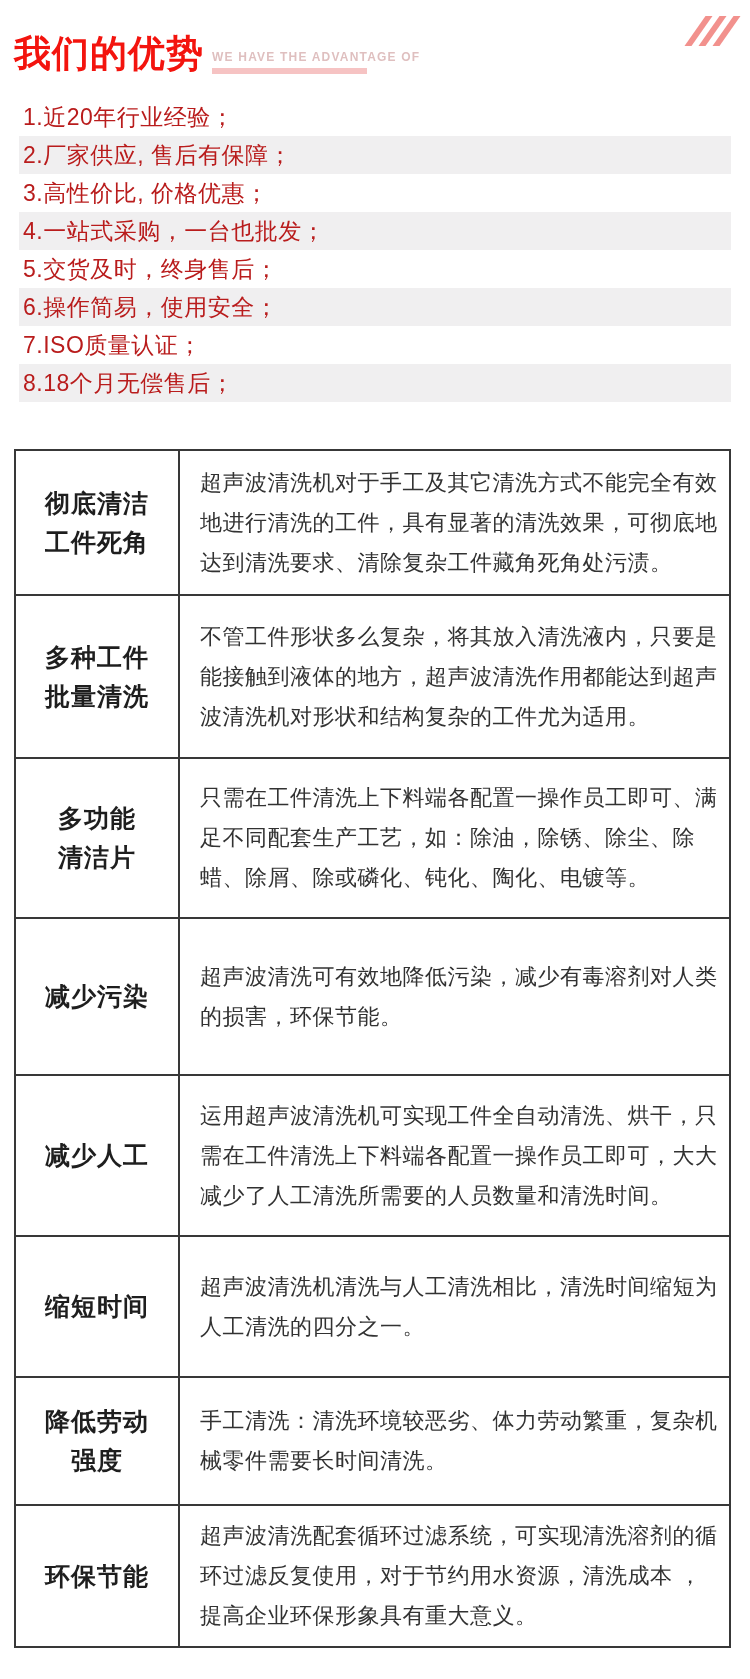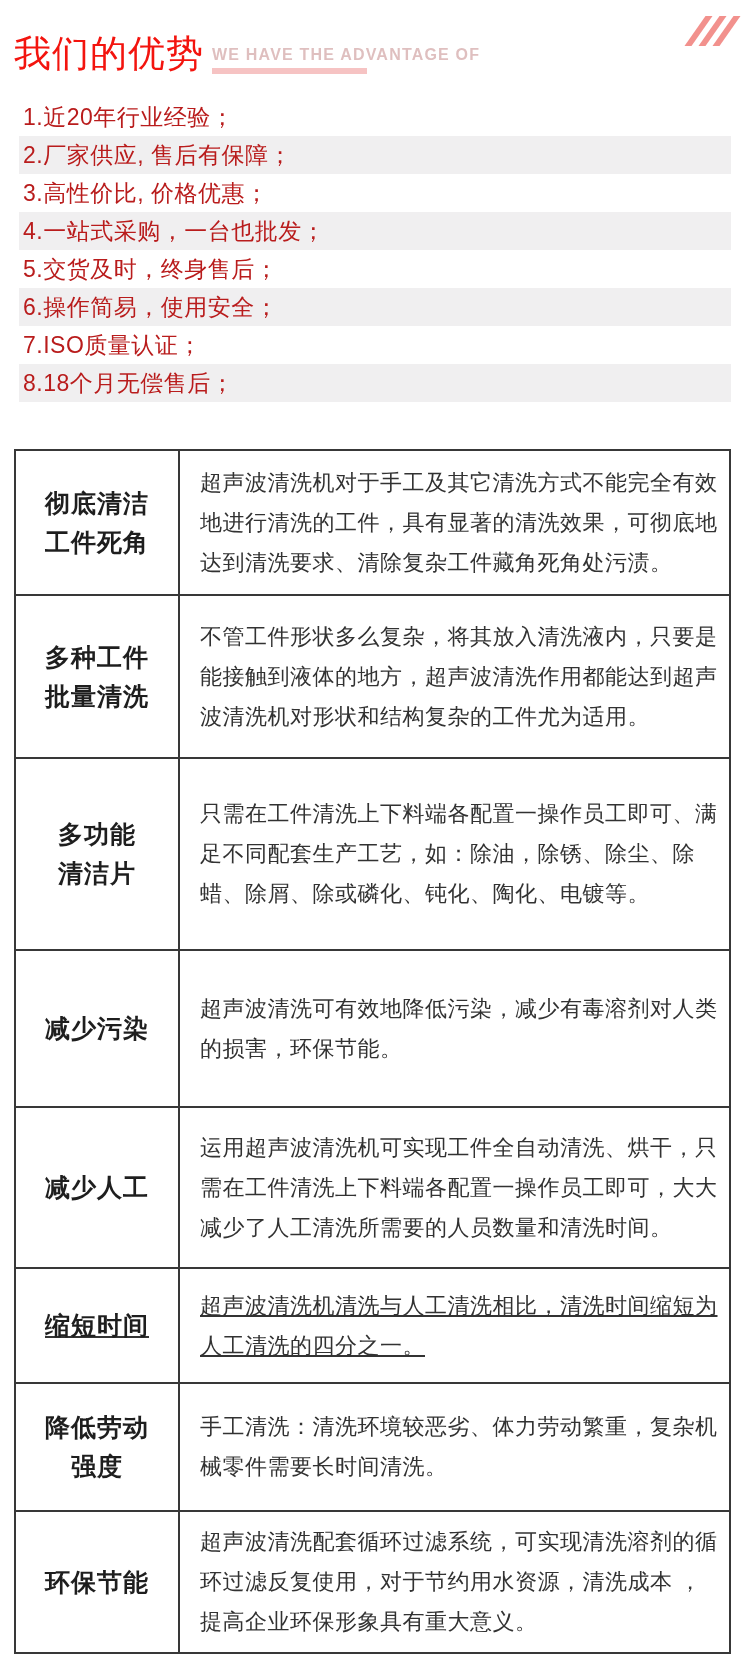--- a/index.html
+++ b/index.html
@@ -22,34 +22,34 @@
     position: relative;
     padding: 34px 14px 0 14px;
     height: 72px;
   }
   .title-row {
     display: flex;
     align-items: flex-end;
   }
   .page-title {
     font-size: 37px;
-    font-weight: 400;
+    font-weight: 700;
     letter-spacing: 1px;
     color: #f3140e;
     line-height: 1.1;
     white-space: nowrap;
   }
   .subtitle-wrap {
     margin-left: 8px;
     margin-bottom: 1px;
     display: flex;
     flex-direction: column;
   }
   .subtitle {
-    font-size: 16px;
+    font-size: 12px;
     font-weight: 700;
     letter-spacing: 1.2px;
     color: #dfbfbf;
     white-space: nowrap;
   }
   .subtitle-bar {
     margin-top: 4px;
     width: 155px;
     height: 6px;
     background: #f6c3c3;
@@ -111,24 +111,24 @@
   td.cell-desc {
     padding: 10px 10px 10px 20px;
     font-size: 22px;
     color: #323232;
     line-height: 40px;
     letter-spacing: 0.5px;
     margin-left: 44px;
   }
   .feature-table tr:nth-child(1) { height: 145px; }
   .feature-table tr:nth-child(2) { height: 163px; }
-  .feature-table tr:nth-child(3) { height: 192px; }
+  .feature-table tr:nth-child(3) { height: 160px; }
   .feature-table tr:nth-child(4) { height: 157px; }
   .feature-table tr:nth-child(5) { height: 161px; }
-  .feature-table tr:nth-child(6) { height: 115px; text-decoration: underline; }
+  .feature-table tr:nth-child(6) { height: 141px; }
   .feature-table tr:nth-child(7) { height: 128px; }
   .feature-table tr:nth-child(8) { height: 140px; }
 </style>
 </head>
 <body>
 
 <div class="page">
 
   <div class="header">
     <div class="title-row">

